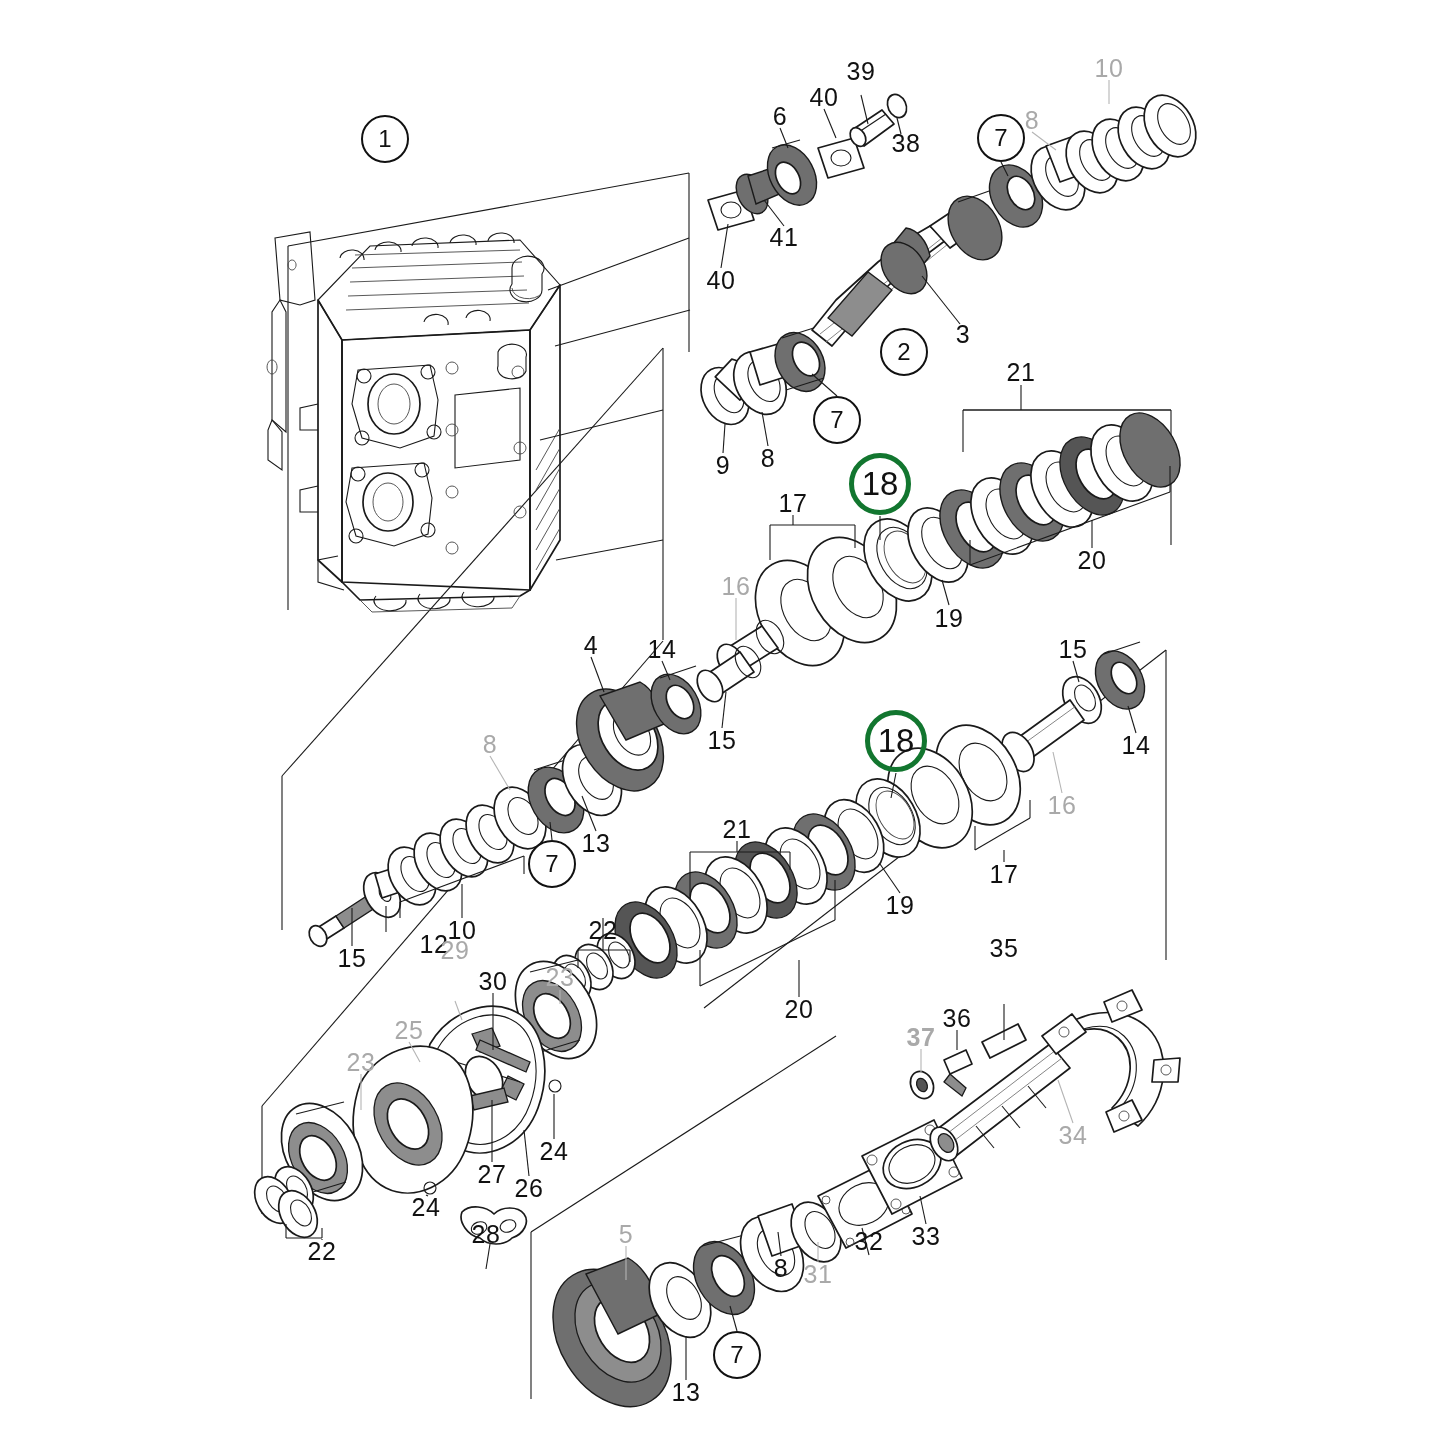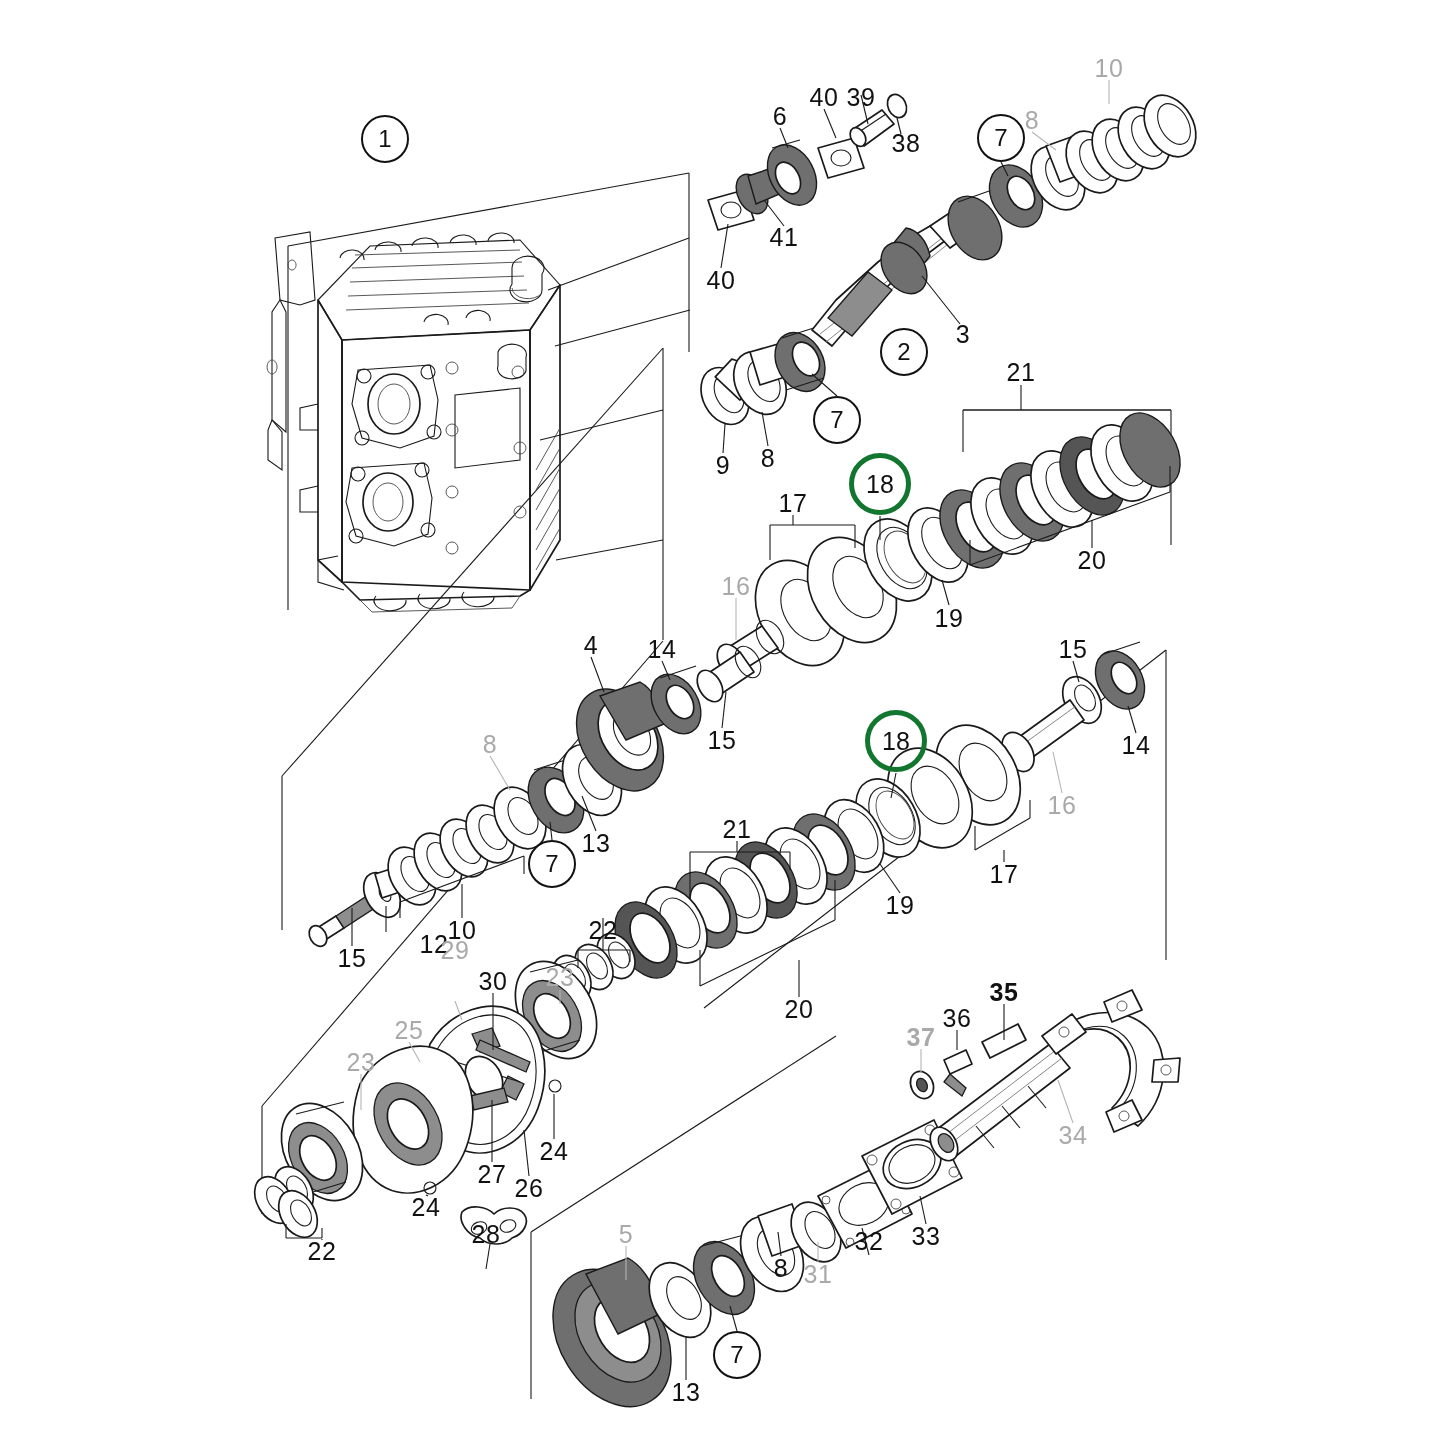--- a/index.html
+++ b/index.html
@@ -29,21 +29,21 @@
     box-sizing:border-box;
     transform:translate(-50%,-50%);
     display:flex;align-items:center;justify-content:center;
     font-family:"Liberation Sans", sans-serif;
     font-size:24px;color:#111;background:transparent;
   }
   .circ.hl{
     border-color:#12762f;
     border-width:5px;
     width:62px;height:62px;
-    font-size:25px;
+    font-size:33px;
   }
 </style>
 </head>
 <body>
 
 <div id="stage">
 
   <svg class="layer" viewBox="0 0 1445 1445">
     <defs>
       <style>
@@ -612,21 +612,21 @@
       <div class="circ" style="left: 1001px; top: 138px;">7</div>
       <div class="circ" style="left: 552px; top: 864px;">7</div>
       <div class="circ" style="left: 737px; top: 1355px;">7</div>
       <div class="circ hl" style="left: 880px; top: 484px;">18</div>
       <div class="circ hl" style="left: 896px; top: 741px;">18</div>
     </div>
 
   <div id="label-host">
       <div class="lbl" style="left: 780px; top: 116px;">6</div>
       <div class="lbl" style="left: 824px; top: 97px;">40</div>
-      <div class="lbl" style="left: 861px; top: 97px;">39</div>
+      <div class="lbl" style="left: 861px; top: 71px;">39</div>
       <div class="lbl" style="left: 906px; top: 143px;">38</div>
       <div class="lbl" style="left: 784px; top: 237px;">41</div>
       <div class="lbl" style="left: 721px; top: 280px;">40</div>
       <div class="lbl gray" style="left: 1109px; top: 68px;">10</div>
       <div class="lbl gray" style="left: 1032px; top: 120px;">8</div>
       <div class="lbl" style="left: 963px; top: 334px;">3</div>
       <div class="lbl" style="left: 723px; top: 465px;">9</div>
       <div class="lbl" style="left: 768px; top: 458px;">8</div>
       <div class="lbl" style="left: 1021px; top: 372px;">21</div>
       <div class="lbl" style="left: 1092px; top: 560px;">20</div>
@@ -653,21 +653,21 @@
       <div class="lbl gray" style="left: 455px; top: 950px;">29</div>
       <div class="lbl" style="left: 493px; top: 981px;">30</div>
       <div class="lbl gray" style="left: 409px; top: 1030px;">25</div>
       <div class="lbl gray" style="left: 361px; top: 1062px;">23</div>
       <div class="lbl" style="left: 554px; top: 1151px;">24</div>
       <div class="lbl" style="left: 426px; top: 1207px;">24</div>
       <div class="lbl" style="left: 492px; top: 1174px;">27</div>
       <div class="lbl" style="left: 529px; top: 1188px;">26</div>
       <div class="lbl" style="left: 322px; top: 1251px;">22</div>
       <div class="lbl" style="left: 486px; top: 1234px;">28</div>
-      <div class="lbl" style="left: 1004px; top: 992px; font-weight: bold;">35</div>
+      <div class="lbl" style="left: 1004px; top: 948px;">35</div>
       <div class="lbl" style="left: 957px; top: 1018px;">36</div>
       <div class="lbl gray" style="left: 921px; top: 1037px; font-weight: bold;">37</div>
       <div class="lbl gray" style="left: 1073px; top: 1135px;">34</div>
       <div class="lbl" style="left: 926px; top: 1236px;">33</div>
       <div class="lbl" style="left: 869px; top: 1241px;">32</div>
       <div class="lbl gray" style="left: 818px; top: 1274px;">31</div>
       <div class="lbl" style="left: 781px; top: 1268px;">8</div>
       <div class="lbl gray" style="left: 626px; top: 1234px;">5</div>
       <div class="lbl" style="left: 686px; top: 1392px;">13</div>
     </div>

